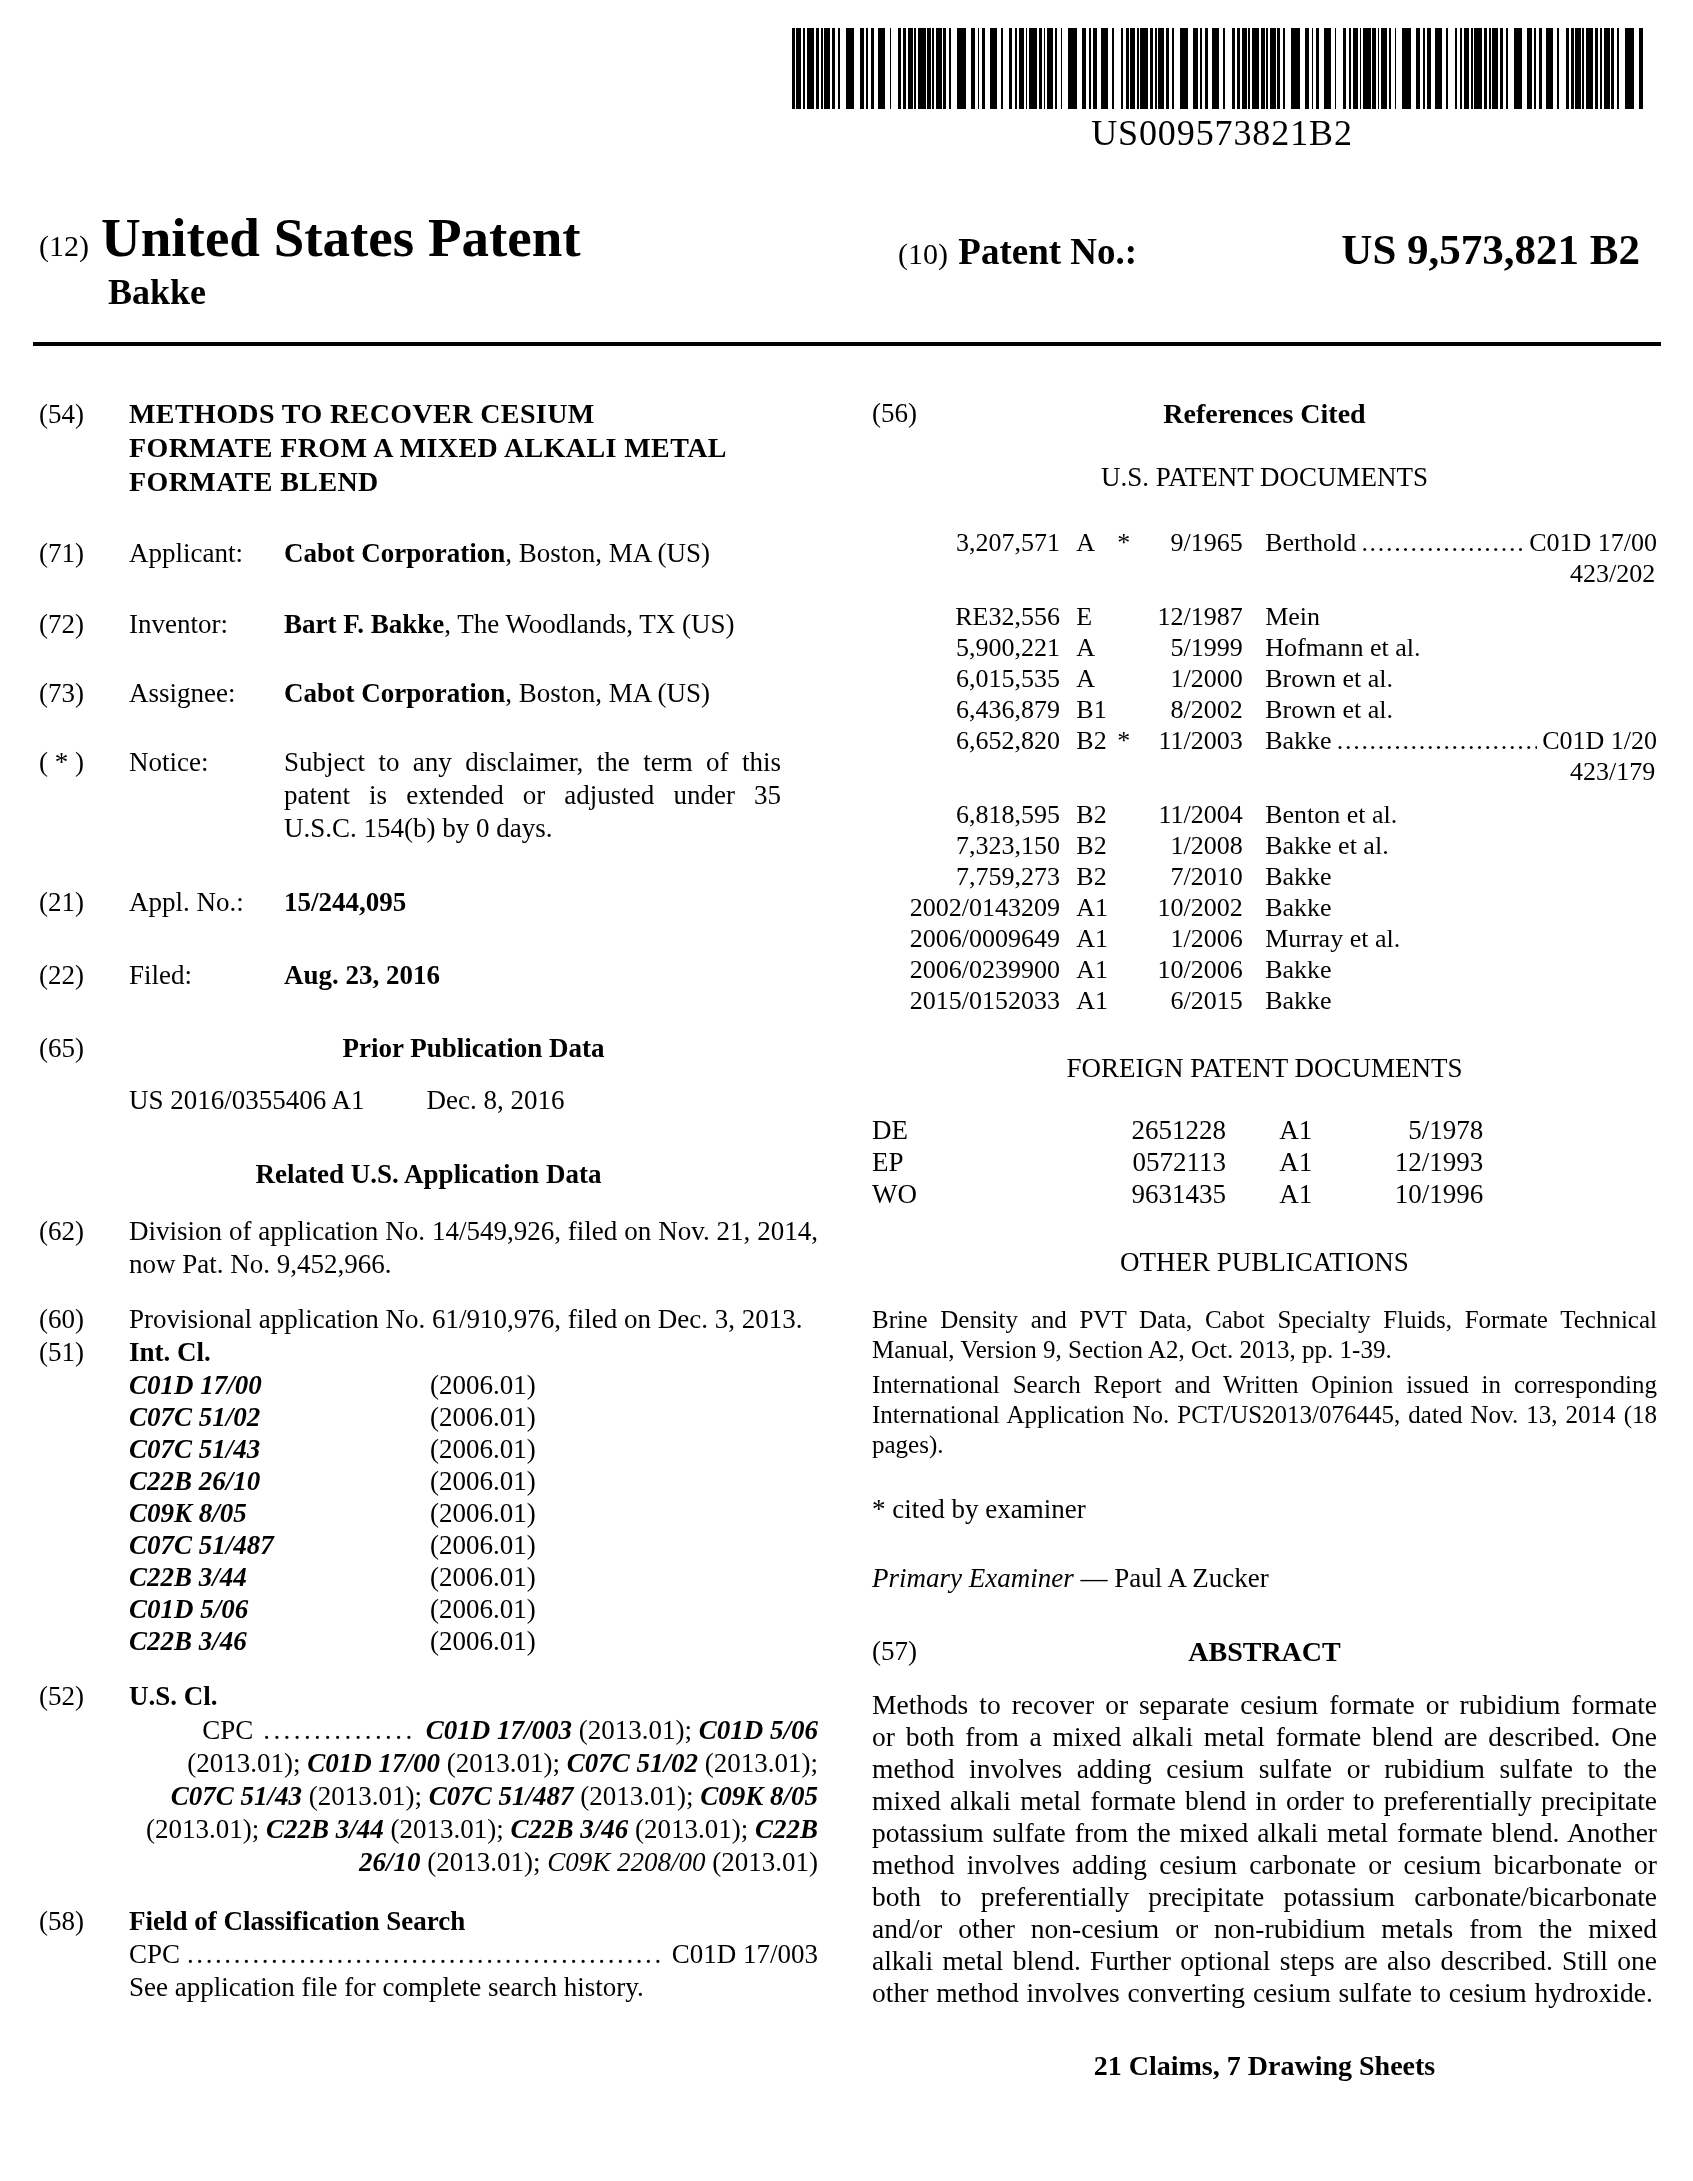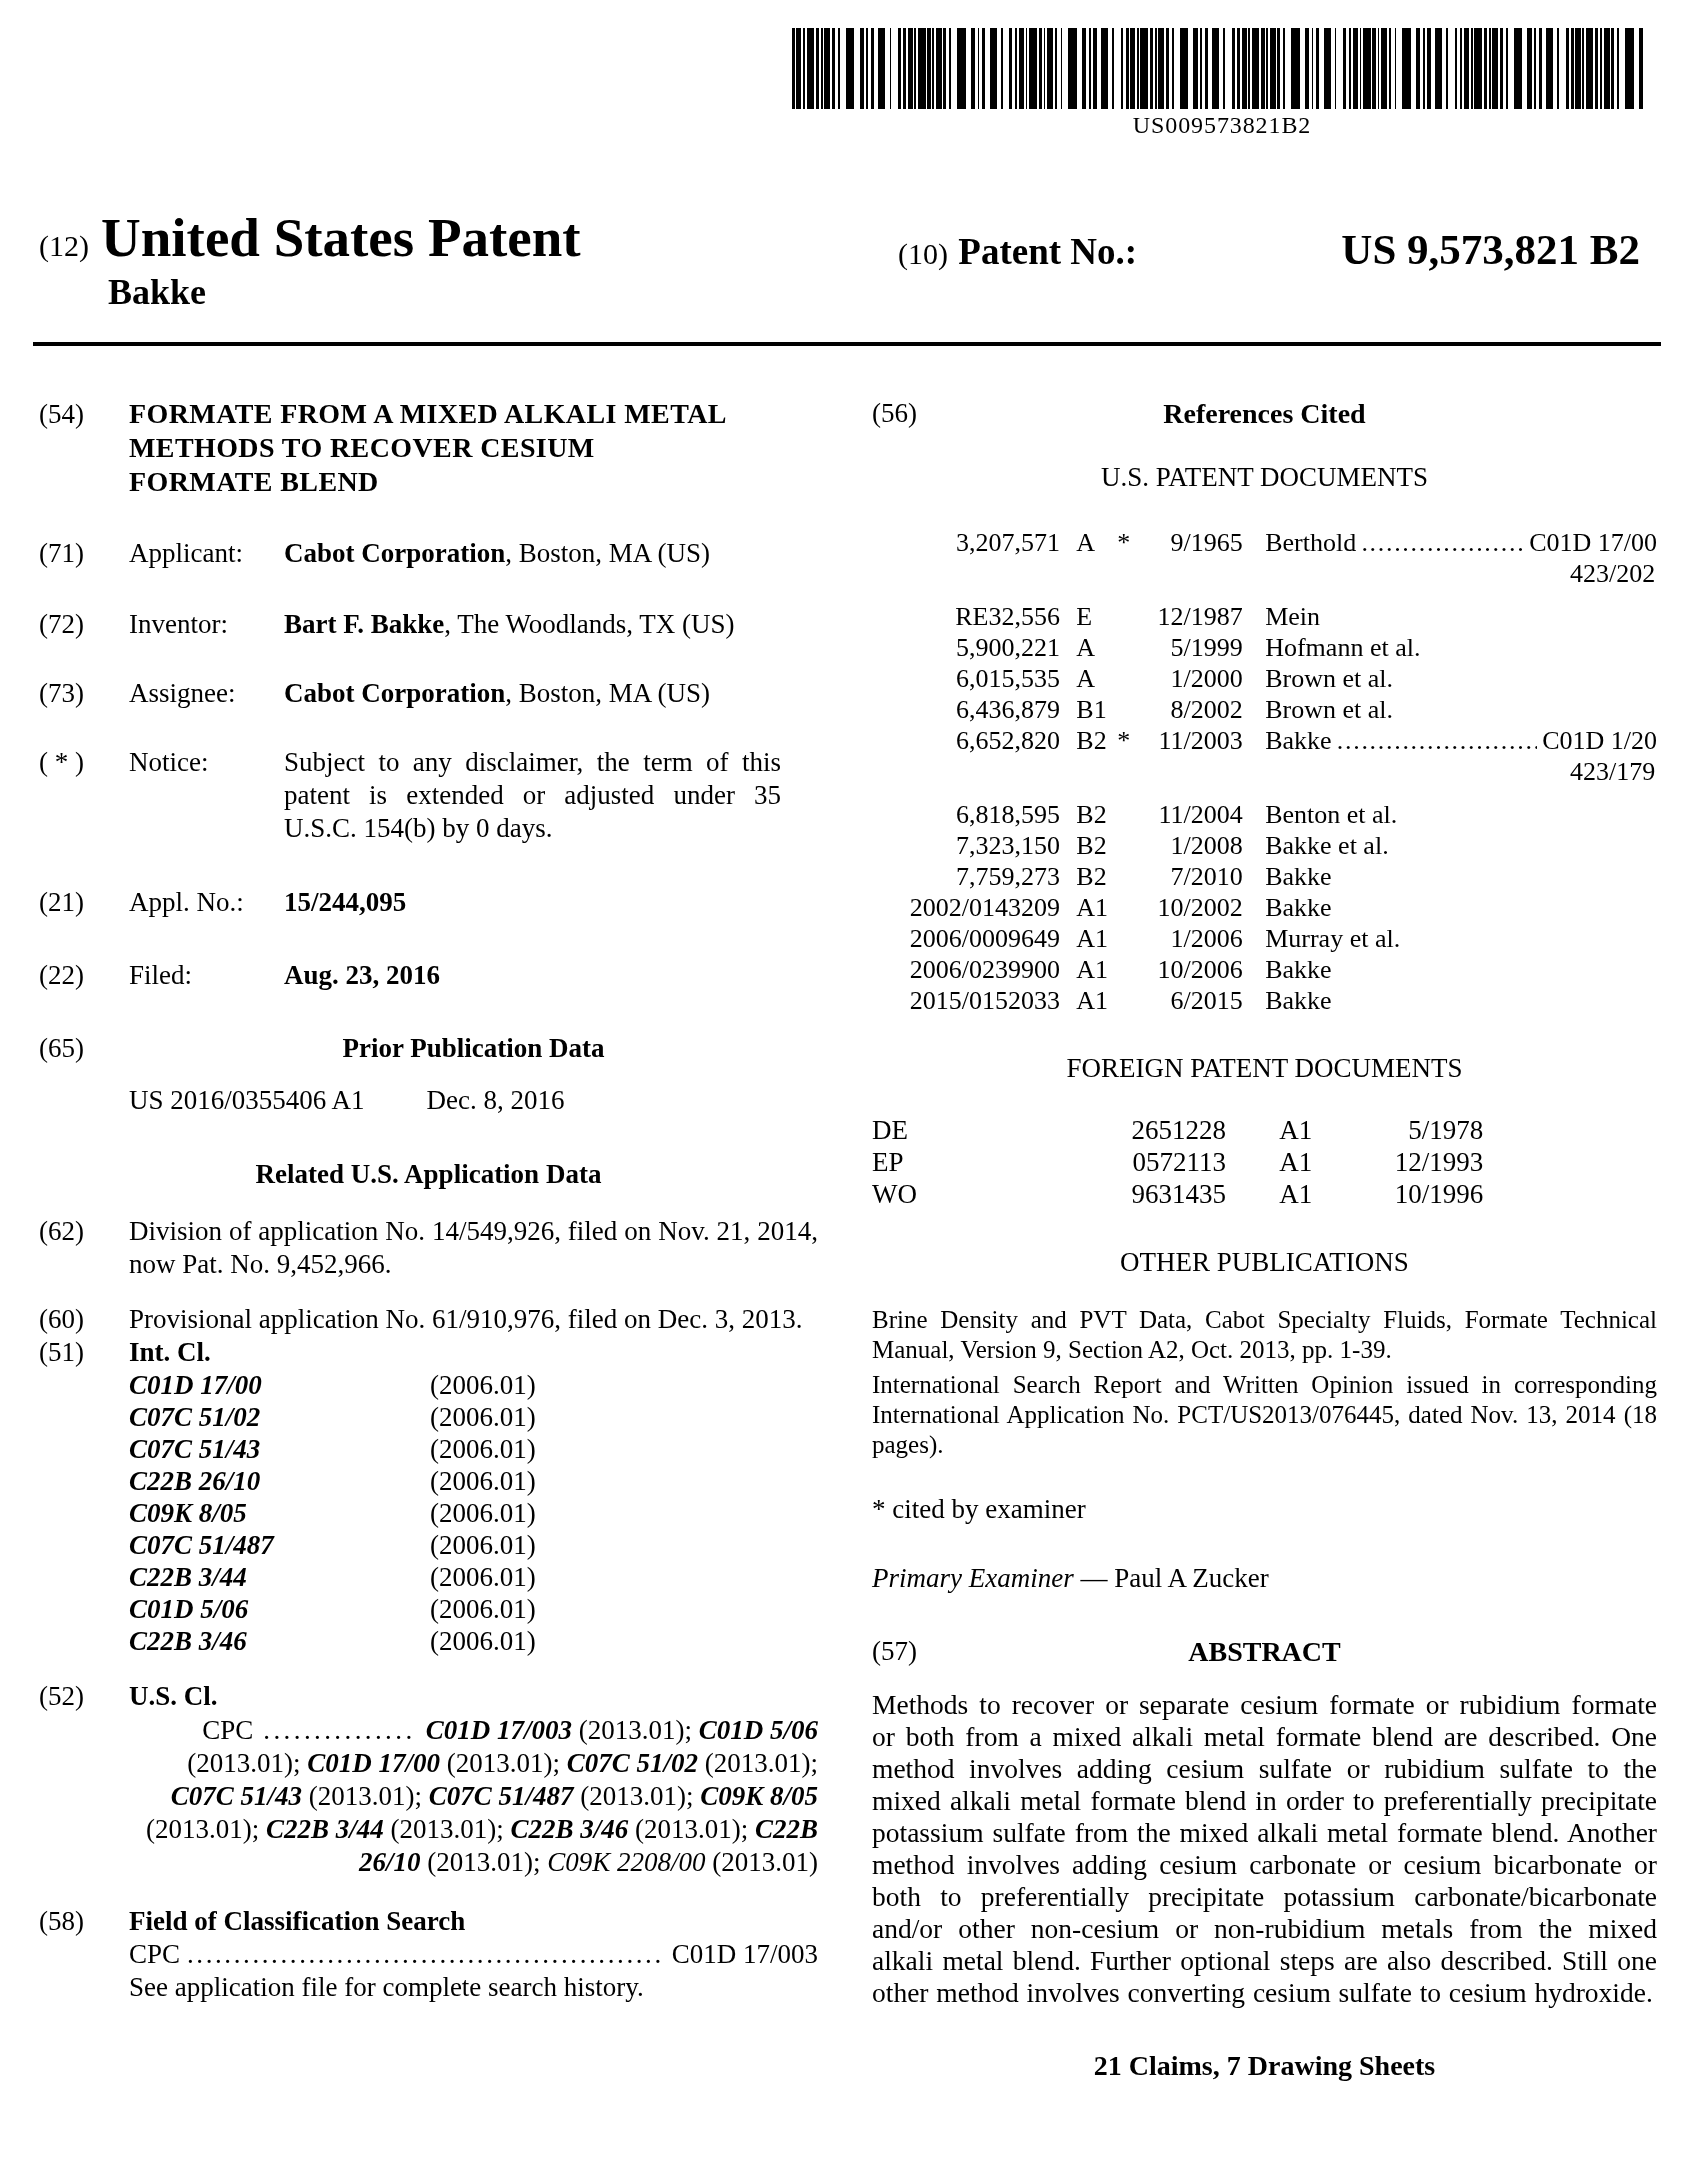--- a/index.html
+++ b/index.html
@@ -3,21 +3,21 @@
 <meta charset="utf-8">
 <style>
   html,body{margin:0;padding:0;background:#fff;}
   body{width:1693px;height:2182px;font-family:"Liberation Serif","DejaVu Serif",serif;color:#000;}
   .page{position:relative;width:1693px;height:2182px;background:#fff;overflow:hidden;}
 
   
   .barcode-wrap{position:absolute;left:792px;top:28px;width:860px;}
   .barcode{height:81px;font-size:0;white-space:nowrap;overflow:hidden;}
   .barcode i{display:inline-block;height:81px;background:#000;vertical-align:top;}
-  .barcode-text{text-align:center;font-size:24px;margin-top:2.6px;letter-spacing:0.9px;}
+  .barcode-text{text-align:center;font-size:36px;margin-top:2.6px;letter-spacing:0.9px;}
 
   
   .h-left{position:absolute;left:39px;top:206px;}
   .title-row{display:flex;align-items:baseline;}
   .small-num{font-size:30px;}
   .us-title{font-size:55px;font-weight:bold;margin-left:12px;white-space:nowrap;}
   .inventor{font-size:36px;font-weight:bold;margin-left:69px;margin-top:1.7px;}
   .h-right{position:absolute;left:898px;top:225px;width:742px;}
   .hrow{display:flex;align-items:baseline;margin-bottom:10.3px;}
   .hlabel{font-size:37px;font-weight:bold;margin-left:10.3px;white-space:nowrap;}
@@ -123,22 +123,22 @@
     </div>
   </div>
 
   <div class="rule"></div>
 
   <div class="col col-left">
 
     <div class="sec t54">
       <span class="snum">(54)</span>
       <div class="sbody">
+        <div>METHODS TO RECOVER CESIUM</div>
         <div>FORMATE FROM A MIXED ALKALI METAL</div>
-        <div>METHODS TO RECOVER CESIUM</div>
         <div>FORMATE BLEND</div>
       </div>
     </div>
 
     <div class="sec sec71">
       <span class="snum">(71)</span>
       <div class="sbody kv">
         <span class="klabel">Applicant:</span>
         <span class="vval"><b>Cabot Corporation</b><span>, Boston, MA (US)</span></span>
       </div>

